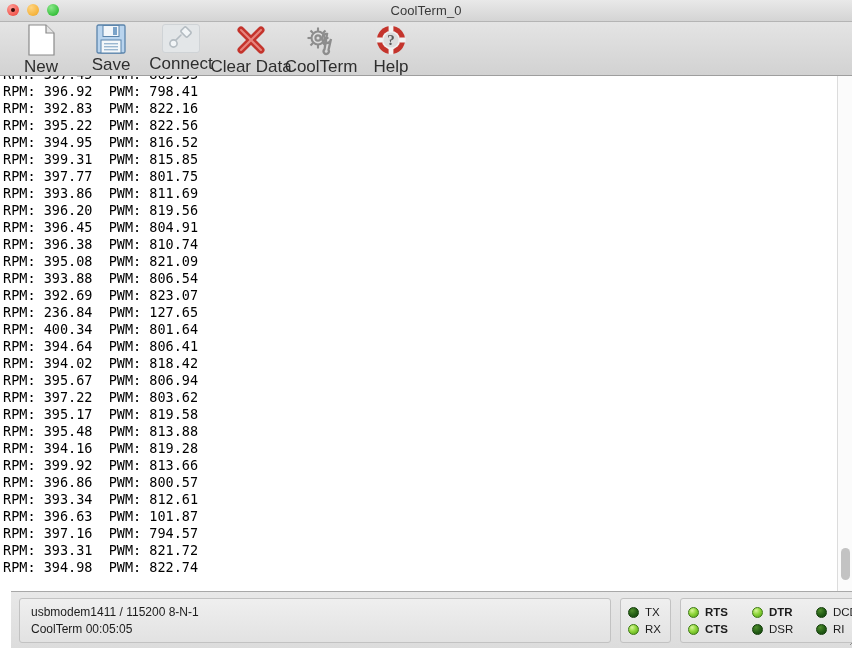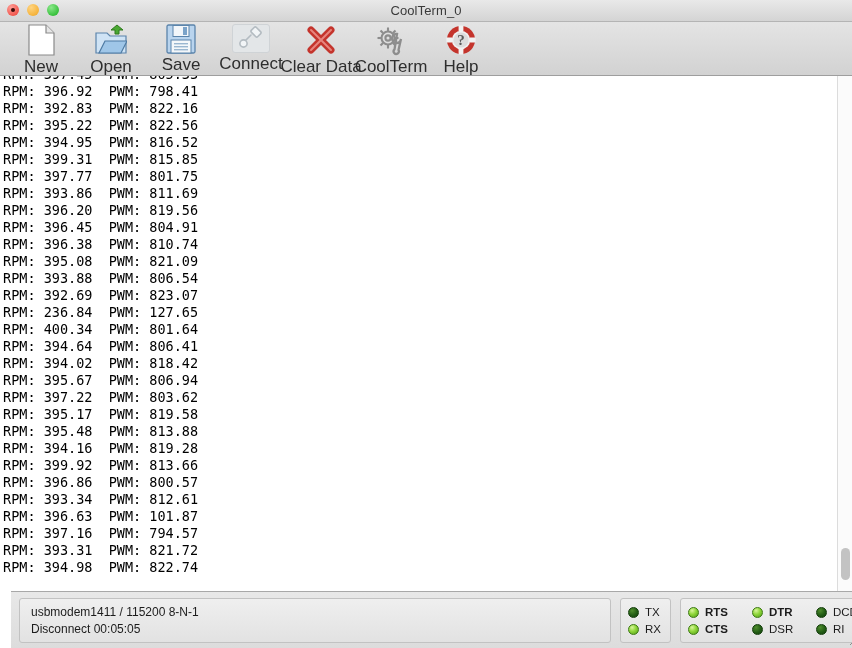--- a/index.html
+++ b/index.html
@@ -256,30 +256,20 @@
     <div class="tool">
       <div class="glyph">
         <svg width="30" height="32" viewBox="0 0 30 32">
           <path d="M3 1 h17 l8 8 v22 h-25 z" fill="#ffffff" stroke="#8a8a8a" stroke-width="1.2"></path>
           <path d="M20 1 v8 h8" fill="#e6e6e6" stroke="#8a8a8a" stroke-width="1.2"></path>
         </svg>
       </div>
       <div class="lbl">New</div>
     </div>
 
-    <div class="tool">
-      <div class="glyph">
-        <svg width="32" height="32" viewBox="0 0 32 32">
-          <path d="M1 9 h11 l3 3 h16 v17 h-30 z" fill="#cfe3f5" stroke="#5b84ab" stroke-width="1.2"></path>
-          <path d="M4 29 l6 -12 h22 l-6 12 z" fill="#9fc6e8" stroke="#4e7aa3" stroke-width="1.2"></path>
-          <path d="M20 10 v-4 h-4 l6 -5 l6 5 h-4 v4 z" fill="#4aa832" stroke="#2f7a1f" stroke-width="1"></path>
-        </svg>
-      </div>
-      <div class="lbl">Open</div>
-    </div>
 
     <div class="tool">
       <div class="glyph">
         <svg width="30" height="30" viewBox="0 0 30 30">
           <rect x="1" y="1" width="28" height="28" rx="1.5" fill="#b9d4ee" stroke="#5b84ab" stroke-width="1.3"></rect>
           <rect x="7" y="1.5" width="16" height="11" fill="#f2f6fa" stroke="#5b84ab" stroke-width="1"></rect>
           <rect x="17" y="3" width="4" height="8" fill="#7ba3c9"></rect>
           <rect x="5" y="16" width="20" height="13" fill="#f4f7fa" stroke="#5b84ab" stroke-width="1"></rect>
           <rect x="8" y="19" width="14" height="1.4" fill="#9ab6d0"></rect>
           <rect x="8" y="22" width="14" height="1.4" fill="#9ab6d0"></rect>
@@ -368,21 +358,21 @@
   </div>
 
   <div class="vscroll">
     <div class="vthumb"></div>
   </div>
 
   <div class="statusbar">
 
     <div class="status-panel conn-panel">
       <div class="conn-line">usbmodem1411 / 115200 8-N-1</div>
-      <div class="conn-line">Disconnect 00:05:05</div>
+      <div class="conn-line">CoolTerm 00:05:05</div>
     </div>
 
     <div class="status-panel txrx-panel">
       <div class="led-row">
         <div class="led off"></div>
         <div class="led-label">TX</div>
       </div>
       <div class="led-row">
         <div class="led on"></div>
         <div class="led-label">RX</div>

